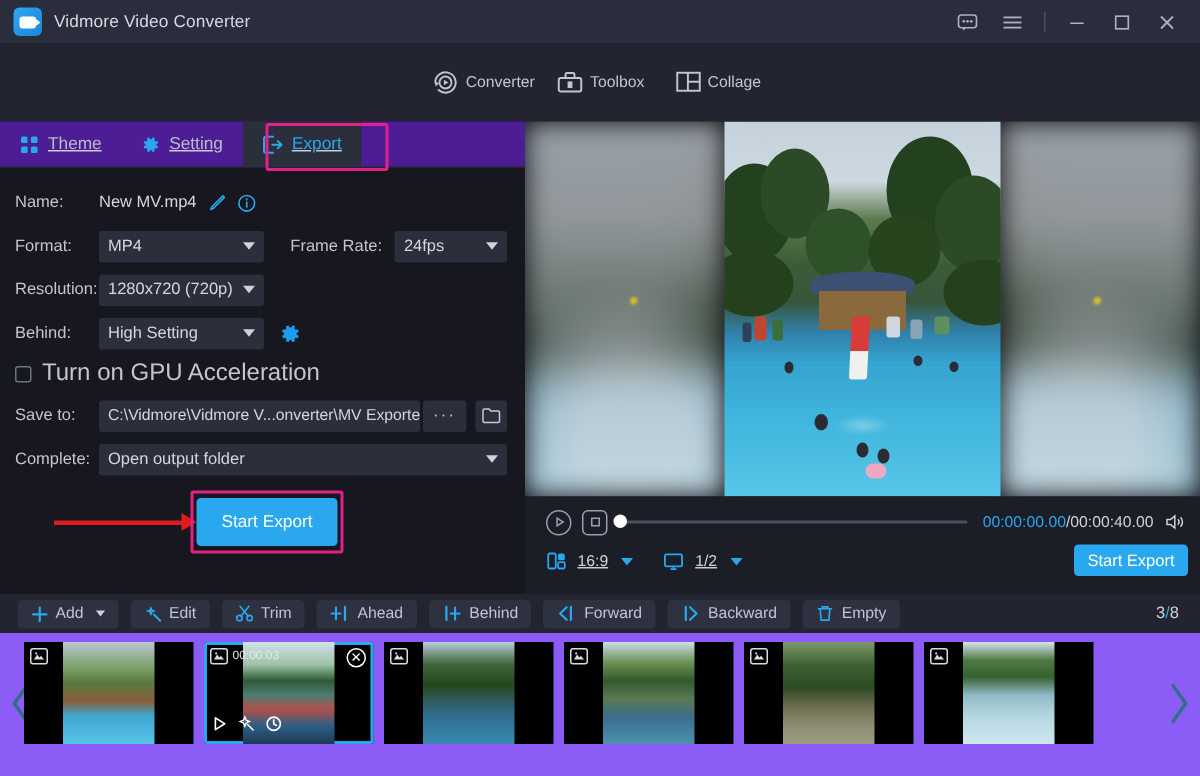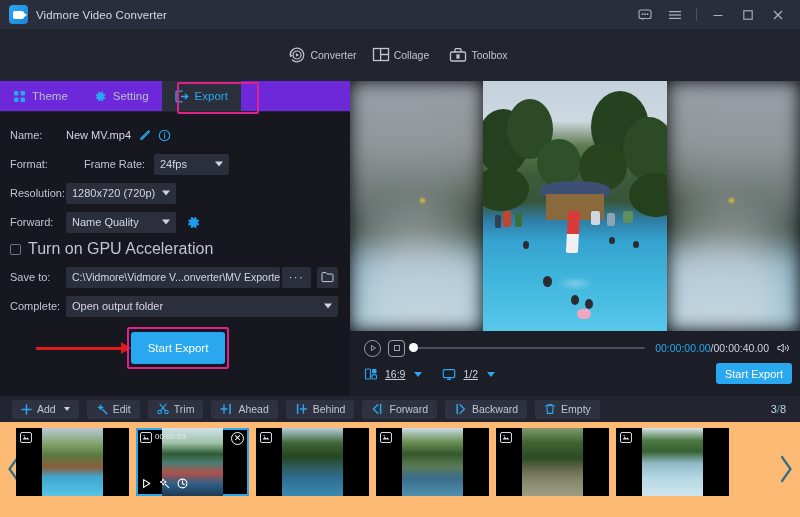--- a/index.html
+++ b/index.html
@@ -67,22 +67,23 @@
     background:#29a8ef;
   }
   .navitem .nicon { height: 24px; display:flex; align-items:center; }
 
   
   .leftpanel {
     position: absolute; left:0; top:81px; width:350px; height:315px;
     background: #16171f;
   }
   .subtabs {
-    height: 31px; background:#6d28d9; display:flex; align-items:stretch;
+    height: 31px; background:#4c1d95; display:flex; align-items:stretch;
     border-bottom: 1px solid #22242e;
+    text-decoration: underline;
   }
   .subtab {
     display:flex; align-items:center; gap:6px; padding: 0 13px;
     font-size: 11.5px; color:#b9bdc8;
   }
   .subtab.active { background:#2b2e3b; color:#29a8ef; }
   .subtab svg { display:block; }
 
   .form { padding: 10px 12px 0 10px; }
   .frow { display:flex; align-items:center; height: 26px; margin-bottom: 3px; }
@@ -261,21 +262,21 @@
     border-top:4.5px solid #cfd2dc; margin-left:3px;
   }
   .counter {
     position:absolute; right:14px; font-size:11px; color:#cfd2dc;
   }
   .counter .sl { color:#29a8ef; }
 
   
   .strip {
     position:absolute; left:0; top:422px; width:800px; height:95px;
-    background:#fdba74;
+    background:#8b5cf6;
     padding-left:28px;
   }
   .navarrow {
     position:absolute; top:47px; transform: translateY(-50%);
     color:#2e6f86; display:flex;
   }
   .navarrow.l { left: 6px; }
   .navarrow.r { right: 6px; }
   .clips {
     position:absolute; left:16px; top:6px; width:768px; height:74px;
@@ -360,35 +361,35 @@
             <path d="M3.4 12.6 L3.0 9.6 L6.0 10.4 Z" fill="currentColor"></path>
             <circle cx="10" cy="10" r="4" fill="none" stroke="currentColor" stroke-width="1.2"></circle>
             <path d="M8.9 8.2 L12 10 L8.9 11.8 Z" fill="currentColor"></path>
           </svg>
       </div>
       <span>Converter</span>
     </div>
     <div class="navitem">
       <div class="nicon">
         <svg width="20" height="20" viewBox="0 0 20 20">
-            <rect x="2.5" y="3.5" width="15" height="12" fill="none" stroke="currentColor" stroke-width="1.3"></rect>
-            <path d="M9.6 3.5 L9.6 15.5 M9.6 9.5 L17.5 9.5" stroke="currentColor" stroke-width="1.3"></path>
-          </svg>
-      </div>
-      <span>Collage</span>
+            <rect x="2.5" y="7" width="15" height="9" rx="1.3" fill="none" stroke="currentColor" stroke-width="1.3"></rect>
+            <path d="M7 7 L7 4.6 A1 1 0 0 1 8 3.6 L12 3.6 A1 1 0 0 1 13 4.6 L13 7" fill="none" stroke="currentColor" stroke-width="1.3"></path>
+            <rect x="8.4" y="9.3" width="3.2" height="4.4" fill="currentColor"></rect>
+          </svg>
+      </div>
+      <span>Toolbox</span>
     </div>
     <div class="navitem">
       <div class="nicon">
         <svg width="20" height="20" viewBox="0 0 20 20">
-            <rect x="2.5" y="7" width="15" height="9" rx="1.3" fill="none" stroke="currentColor" stroke-width="1.3"></rect>
-            <path d="M7 7 L7 4.6 A1 1 0 0 1 8 3.6 L12 3.6 A1 1 0 0 1 13 4.6 L13 7" fill="none" stroke="currentColor" stroke-width="1.3"></path>
-            <rect x="8.4" y="9.3" width="3.2" height="4.4" fill="currentColor"></rect>
-          </svg>
-      </div>
-      <span>Toolbox</span>
+            <rect x="2.5" y="3.5" width="15" height="12" fill="none" stroke="currentColor" stroke-width="1.3"></rect>
+            <path d="M9.6 3.5 L9.6 15.5 M9.6 9.5 L17.5 9.5" stroke="currentColor" stroke-width="1.3"></path>
+          </svg>
+      </div>
+      <span>Collage</span>
     </div>
   </div>
 
   <div class="leftpanel">
 
     <div class="subtabs">
       <div class="subtab">
         <svg width="13" height="13" viewBox="0 0 13 13">
             <rect x="1" y="1" width="4.4" height="4.4" rx="1" fill="#29a8ef"></rect>
             <rect x="7.6" y="1" width="4.4" height="4.4" rx="1" fill="#29a8ef"></rect>
@@ -427,39 +428,43 @@
           <svg width="13" height="13" viewBox="0 0 13 13">
               <circle cx="6.5" cy="6.5" r="5.2" fill="none" stroke="#29a8ef" stroke-width="1.1"></circle>
               <rect x="5.95" y="5.4" width="1.1" height="4" fill="#29a8ef"></rect>
               <rect x="5.95" y="3.3" width="1.1" height="1.3" fill="#29a8ef"></rect>
             </svg>
         </div>
       </div>
 
       <div class="frow">
         <div class="flabel">Format:</div>
+        <div class="sel sel-format">
+          <span>MP4</span>
+          <span class="caret"></span>
+        </div>
         <div class="lbl-fps">Frame Rate:</div>
         <div class="sel sel-fps">
           <span>24fps</span>
           <span class="caret"></span>
         </div>
       </div>
 
       <div class="frow">
         <div class="flabel">Resolution:</div>
         <div class="sel sel-res">
           <span>1280x720 (720p)</span>
           <span class="caret"></span>
         </div>
       </div>
 
       <div class="frow">
-        <div class="flabel">Forward:</div>
+        <div class="flabel">Behind:</div>
         <div class="sel sel-quality">
-          <span>Name Quality</span>
+          <span>High Setting</span>
           <span class="caret"></span>
         </div>
         <div class="gear">
           <svg width="15" height="15" viewBox="0 0 24 24">
               <path fill="#1f9cf0" d="M12 8.4a3.6 3.6 0 1 0 0 7.2 3.6 3.6 0 0 0 0-7.2zm0 5.6a2 2 0 1 1 0-4 2 2 0 0 1 0 4z"></path>
               <path fill="#1f9cf0" d="M20.5 13.6l-1.6-.4a7 7 0 0 0 0-2.4l1.6-.4a.7.7 0 0 0 .5-.9l-.6-1.8a.7.7 0 0 0-.9-.4l-1.5.6a7 7 0 0 0-1.7-1.7l.6-1.5a.7.7 0 0 0-.4-.9l-1.8-.6a.7.7 0 0 0-.9.5l-.4 1.6a7 7 0 0 0-2.4 0l-.4-1.6a.7.7 0 0 0-.9-.5l-1.8.6a.7.7 0 0 0-.4.9l.6 1.5a7 7 0 0 0-1.7 1.7l-1.5-.6a.7.7 0 0 0-.9.4l-.6 1.8a.7.7 0 0 0 .5.9l1.6.4a7 7 0 0 0 0 2.4l-1.6.4a.7.7 0 0 0-.5.9l.6 1.8a.7.7 0 0 0 .9.4l1.5-.6a7 7 0 0 0 1.7 1.7l-.6 1.5a.7.7 0 0 0 .4.9l1.8.6a.7.7 0 0 0 .9-.5l.4-1.6a7 7 0 0 0 2.4 0l.4 1.6a.7.7 0 0 0 .9.5l1.8-.6a.7.7 0 0 0 .4-.9l-.6-1.5a7 7 0 0 0 1.7-1.7l1.5.6a.7.7 0 0 0 .9-.4l.6-1.8a.7.7 0 0 0-.5-.9z"></path>
             </svg>
         </div>
       </div>
 

